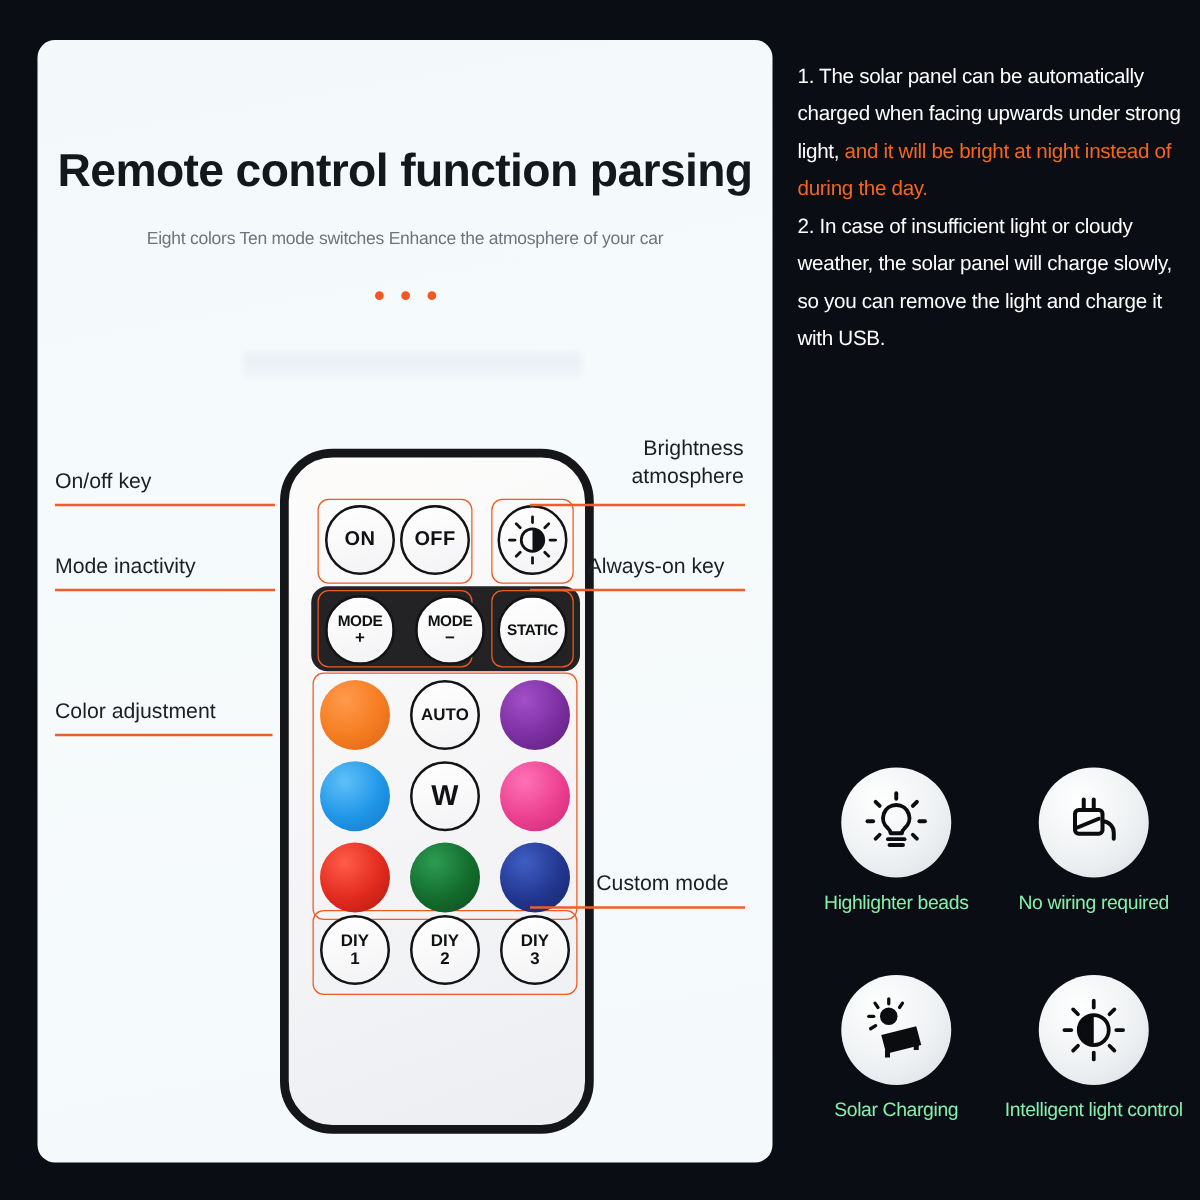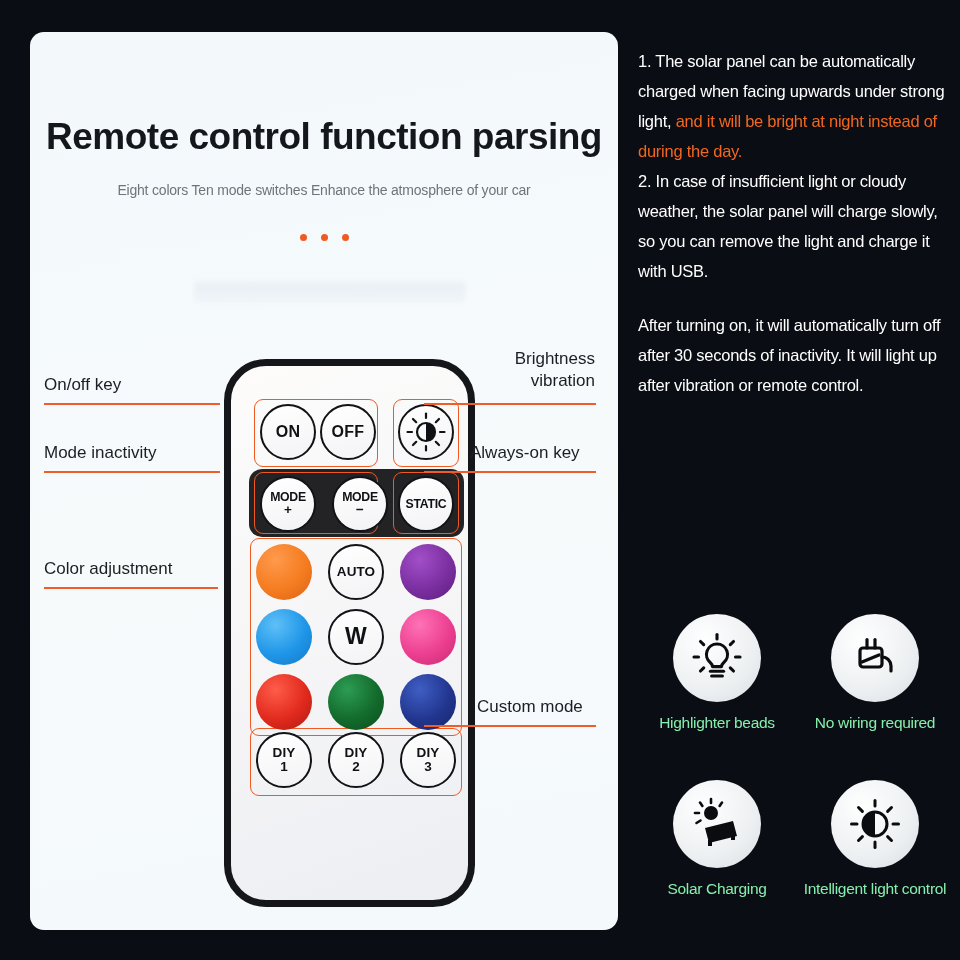--- a/index.html
+++ b/index.html
@@ -219,37 +219,36 @@
   <div class="co-line" style="left:44px; top:403px; width:176px;"></div>
 
   <div class="co-label" style="left:44px; top:443px;">Mode inactivity</div>
   <div class="co-line" style="left:44px; top:471px; width:176px;"></div>
 
   <div class="co-label" style="left:44px; top:559px;">Color adjustment</div>
   <div class="co-line" style="left:44px; top:587px; width:174px;"></div>
 
   <div class="co-label r" style="left:435px; top:348px; width:160px; line-height:1.32;">
     <div>Brightness</div>
-    <div>vibration</div>
+    <div>atmosphere</div>
   </div>
   <div class="co-line" style="left:424px; top:403px; width:172px;"></div>
 
   <div class="co-label" style="left:470px; top:443px;">Always-on key</div>
   <div class="co-line" style="left:424px; top:471px; width:172px;"></div>
 
   <div class="co-label" style="left:477px; top:697px;">Custom mode</div>
   <div class="co-line" style="left:424px; top:725px; width:172px;"></div>
 
   <div class="panel">
     <div class="ptext" style="margin-top:6px;">
       <span>1. The solar panel can be automatically charged when facing upwards under strong light,</span><span class="hl"> and it will be bright at night instead of during the day.</span>
     </div>
     <div class="ptext">2. In case of insufficient light or cloudy weather, the solar panel will charge slowly, so you can remove the light and charge it with USB.</div>
     <div class="gap"></div>
-    <div class="ptext" style="margin-top:6px;">After turning on, it will automatically turn off after 30 seconds of inactivity. It will light up after vibration or remote control.</div>
   </div>
 
   <div class="features">
     <div class="frow">
       <div class="fcell">
         <div class="fcircle">
           <svg width="54" height="54" viewBox="0 0 54 54">
             <path d="M27 13 a10.5 10.5 0 0 1 6.6 18.7 c-1.4 1.2-2 2.4-2.1 3.9 h-9 c-.1-1.5-.7-2.7-2.1-3.9 A10.5 10.5 0 0 1 27 13 z" fill="none" stroke="#0b0c10" stroke-width="3.1" stroke-linejoin="round"></path>
             <line x1="20.4" y1="40.3" x2="33.6" y2="40.3" stroke="#0b0c10" stroke-width="3.1" stroke-linecap="round"></line>
             <line x1="21.6" y1="45" x2="32.4" y2="45" stroke="#0b0c10" stroke-width="3.1" stroke-linecap="round"></line>

